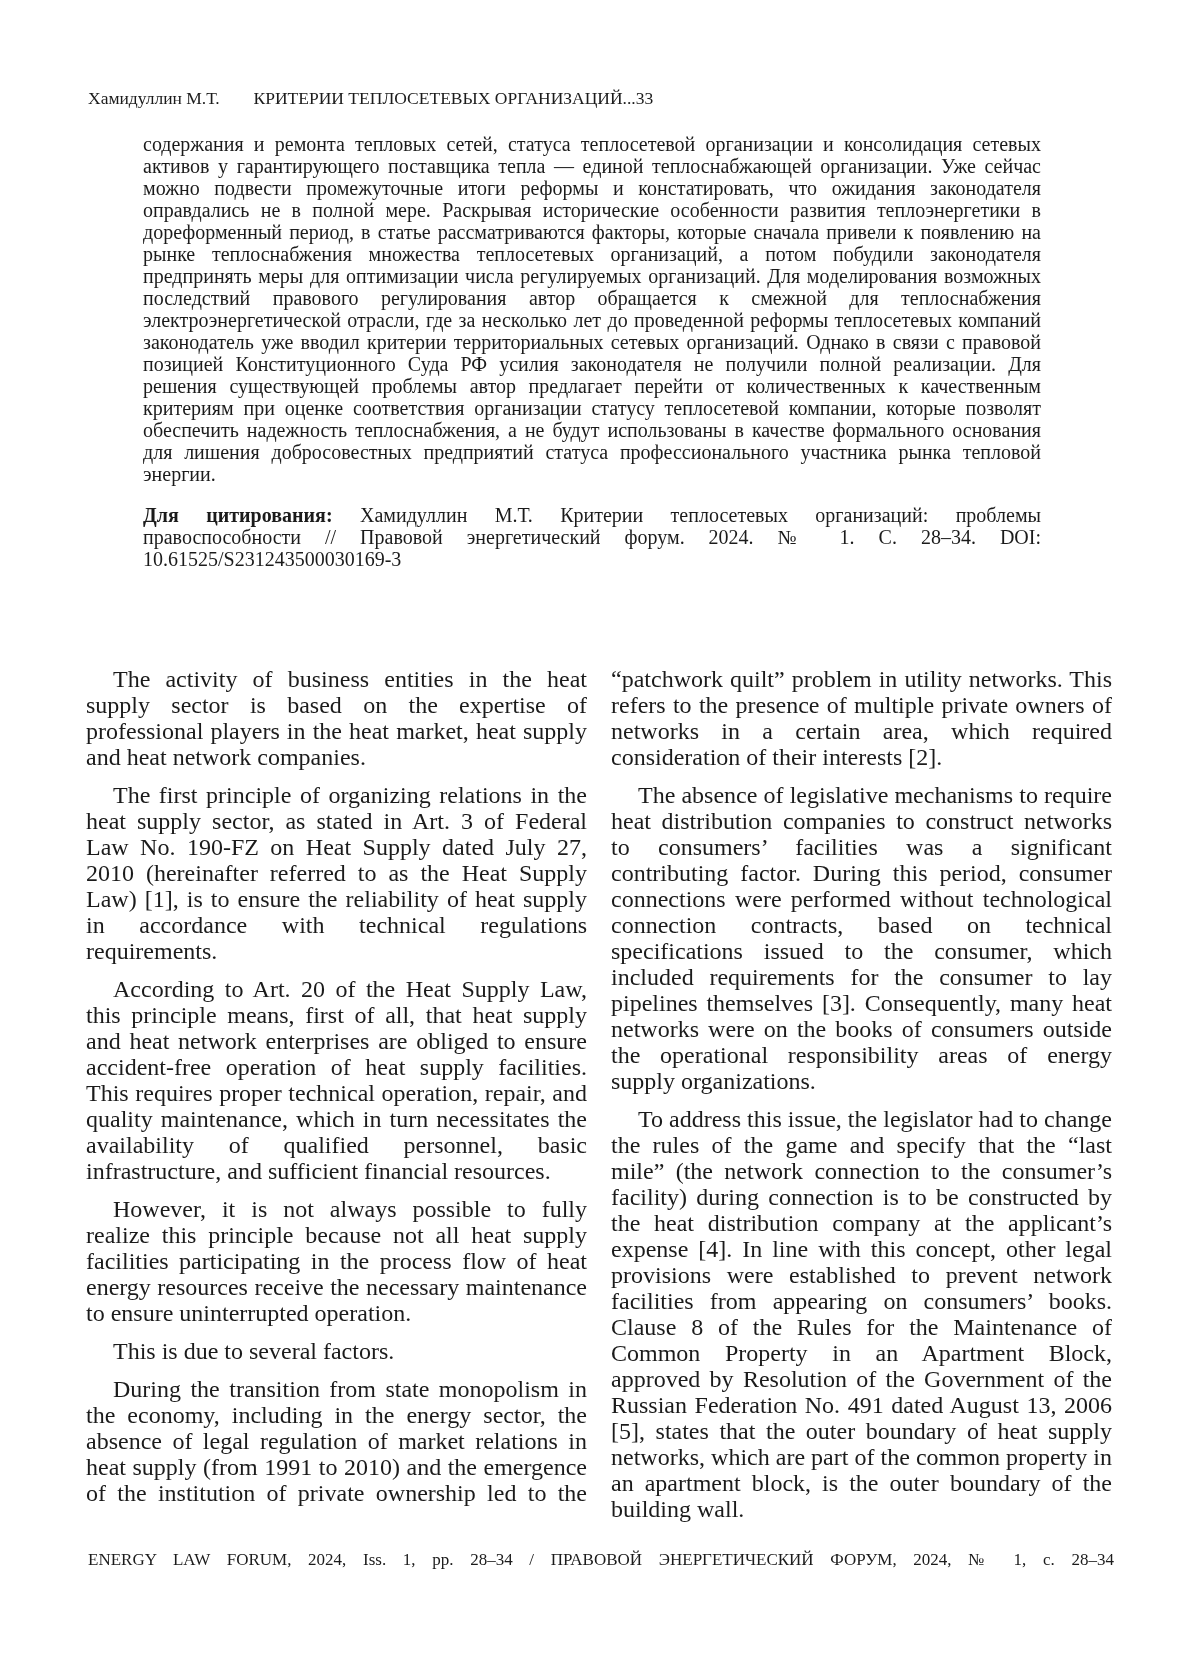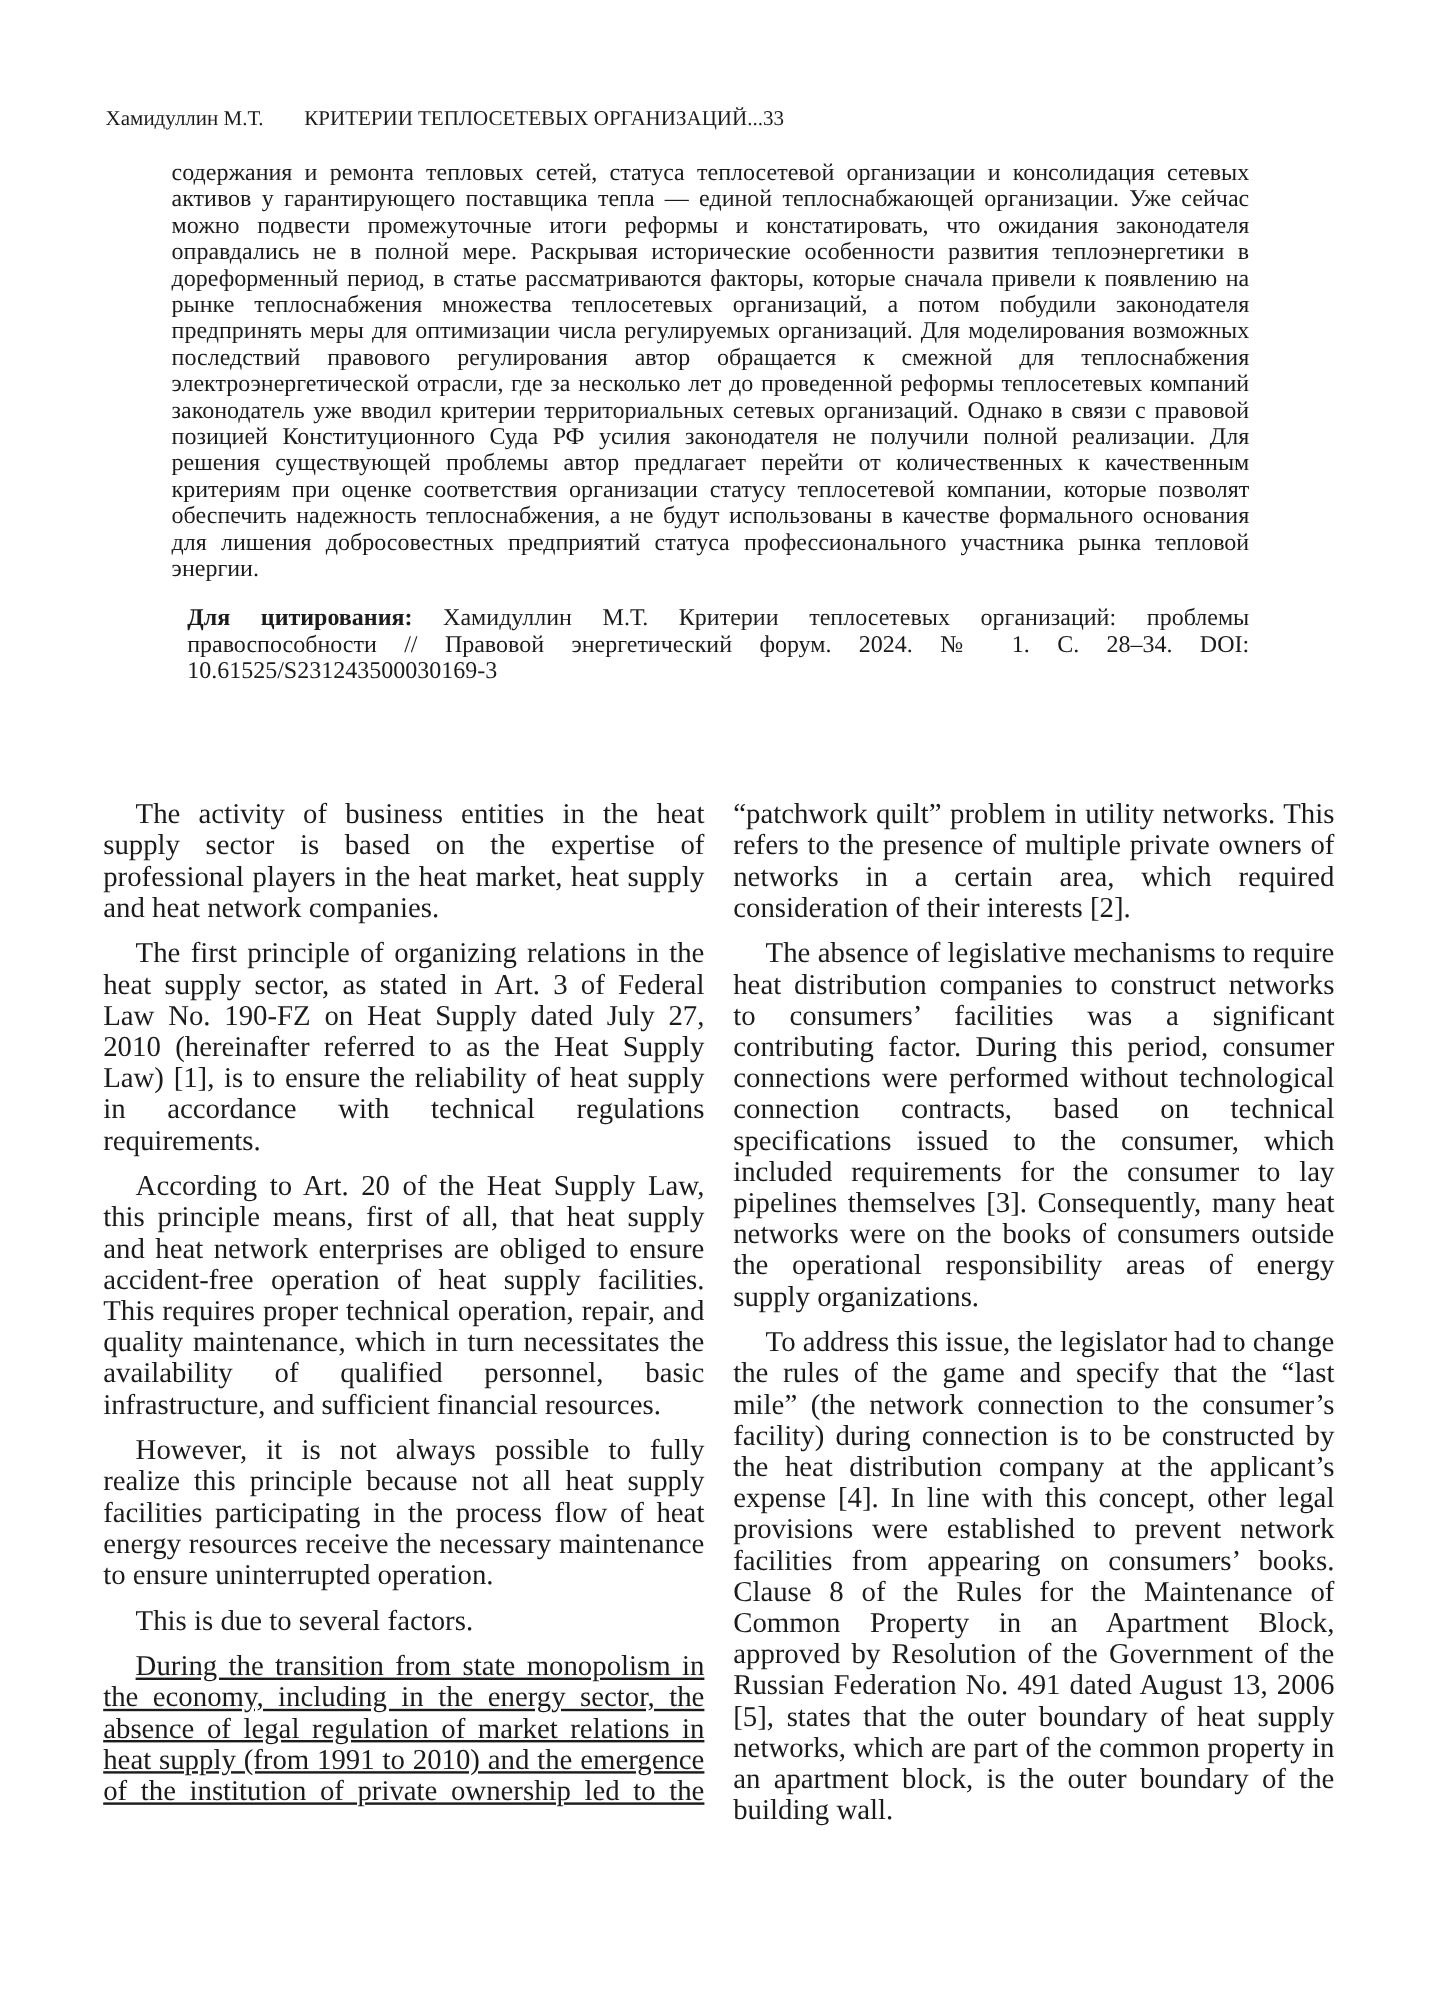--- a/index.html
+++ b/index.html
@@ -20,34 +20,34 @@
   }
   .running-head .head-left { display:flex; gap:34px; }
 
   
   .abstract-block {
     position:absolute; top:133px; left:143px; width:898px;
     font-size:20px; line-height:22px; text-align:justify;
     hyphens:none;
   }
   .abstract-block .keywords { margin-top:17px; }
-  .abstract-block .citation { margin-top:19px;margin-left:13px; }
+  .abstract-block .citation { margin-top:19px; }
   .inline-label { font-weight:bold; }
 
   
   .columns {
     position:absolute; top:666px; left:86px; width:1026px;
     display:flex; gap:24px;
     font-size:24px; line-height:26px; text-align:justify;
     hyphens:none;
   }
   .col { width:501px; }
   .col p { text-indent:27px; margin:0 0 12px 0; }
   .col p.no-indent { text-indent:0; }
-  .col p.fill-last { text-align-last:justify;text-decoration:underline; }
+  .col p.fill-last { text-align-last:justify; }
   .col p:last-child { margin-bottom:0; }
 
   
   .page-footer {
     position:absolute; top:1549px; left:88px; width:1026px;
     font-size:17px; line-height:21px;
     text-align:justify; text-align-last:justify;
   }
 </style>
 </head>
@@ -77,14 +77,17 @@
         <p>This is due to several factors.</p>
         <p class="fill-last">During the transition from state monopolism in the economy, including in the energy sector, the absence of legal regulation of market relations in heat supply (from 1991 to 2010) and the emergence of the institution of private ownership led to the</p>
       </div>
     <div class="col">
         <p class="no-indent">“patchwork quilt” problem in utility networks. This refers to the presence of multiple private owners of networks in a certain area, which required consideration of their interests [2].</p>
         <p>The absence of legislative mechanisms to require heat distribution companies to construct networks to consumers’ facilities was a significant contributing factor. During this period, consumer connections were performed without technological connection contracts, based on technical specifications issued to the consumer, which included requirements for the consumer to lay pipelines themselves [3]. Consequently, many heat networks were on the books of consumers outside the operational responsibility areas of energy supply organizations.</p>
         <p>To address this issue, the legislator had to change the rules of the game and specify that the “last mile” (the network connection to the consumer’s facility) during connection is to be constructed by the heat distribution company at the applicant’s expense [4]. In line with this concept, other legal provisions were established to prevent network facilities from appearing on consumers’ books. Clause 8 of the Rules for the Maintenance of Common Property in an Apartment Block, approved by Resolution of the Government of the Russian Federation No. 491 dated August 13, 2006 [5], states that the outer boundary of heat supply networks, which are part of the common property in an apartment block, is the outer boundary of the building wall.</p>
       </div>
   </div>
 
+  <div class="page-footer">
+    <span>ENERGY LAW FORUM, 2024, Iss. 1, pp. 28–34 / ПРАВОВОЙ ЭНЕРГЕТИЧЕСКИЙ ФОРУМ, 2024, № 1, с. 28–34</span>
+  </div>
 
 </div>
 
 </body></html>

